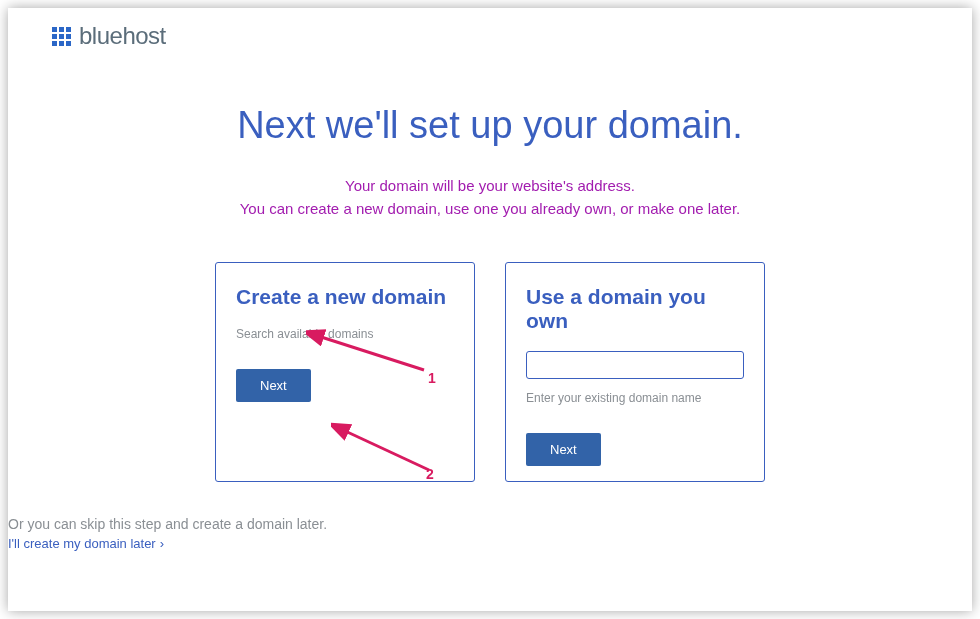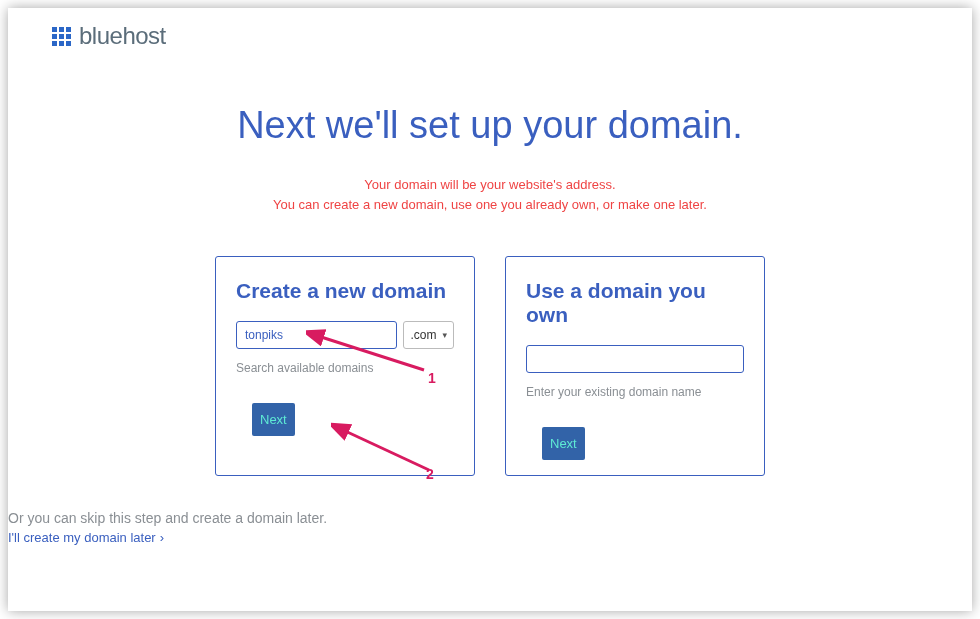--- a/index.html
+++ b/index.html
@@ -3,31 +3,31 @@
   <meta charset="utf-8">
   <style>
     * { box-sizing: border-box; margin: 0; padding: 0; font-family: -apple-system, BlinkMacSystemFont, "Segoe UI", Arial, sans-serif; }
     body { background: #fff; width: 980px; height: 619px; }
     .frame { width: 964px; height: 603px; margin: 8px; background: #fff; box-shadow: 0 0 12px rgba(0,0,0,0.35); position: relative; overflow: hidden; }
     .header { display: flex; align-items: center; gap: 8px; padding: 14px 0 0 44px; }
     .logo-icon { display: grid; grid-template-columns: repeat(3,5px); grid-template-rows: repeat(3,5px); gap: 2px; }
     .logo-icon span { background: #2b67c7; width: 5px; height: 5px; display: block; }
     .logo-text { color: #5b6d7a; font-size: 24px; font-weight: 400; letter-spacing: -0.5px; }
     .title { text-align: center; color: #3a5fbf; font-size: 38px; font-weight: 400; margin-top: 54px; }
-    .subtitle { text-align: center; color: #ef4444; font-size: 13px; line-height: 1.5; margin-top: 28px; }
+    .subtitle { text-align: center; color: #a21caf; font-size: 15px; line-height: 1.5; margin-top: 28px; }
     .panels { display: flex; justify-content: center; gap: 30px; margin-top: 42px; }
     .panel { width: 260px; border: 1px solid #3a5fbf; border-radius: 3px; padding: 22px 20px 22px 20px; height: 220px; }
     .panel-title { color: #3a5fbf; font-size: 21px; font-weight: 700; margin-bottom: 18px; }
     .input-row { display: flex; gap: 6px; margin-bottom: 12px; }
     .domain-input { flex: 1; border: 1px solid #3a5fbf; border-radius: 3px; padding: 6px 8px; color: #3a5fbf; font-size: 12px; height: 28px; width: 100%; }
     .existing-input { border: 1px solid #3a5fbf; border-radius: 3px; padding: 6px 8px; font-size: 12px; height: 28px; width: 100%; }
     .tld { border: 1px solid #bbb; border-radius: 3px; padding: 4px 6px; font-size: 12px; height: 28px; display: flex; align-items: center; gap: 6px; cursor: pointer; color: #333; }
     .tld-chevron { font-size: 9px; color: #555; }
     .helper { font-size: 12px; color: #8a8f94; margin-bottom: 28px; white-space: nowrap; }
-    .next-btn { background: #3263a8; color: #5eead4; border: none; padding: 9px 8px; font-size: 13px; border-radius: 2px; cursor: pointer; margin-left: 16px; }
+    .next-btn { background: #3263a8; color: #ffffff; border: none; padding: 9px 24px; font-size: 13px; border-radius: 2px; cursor: pointer; }
     .footer { text-align: left; margin-top: 34px; }
     .footer-text { color: #8a8f94; font-size: 14px; }
     .footer-link { color: #3a5fbf; font-size: 13px; margin-top: 4px; display: inline-flex; align-items: center; gap: 4px; cursor: pointer; }
     .footer-link-chevron { color: #3a5fbf; }
     .watermark { position: absolute; top: 230px; left: 50%; transform: translateX(-50%); font-size: 62px; font-weight: 700; color: rgba(240,240,240,0.9); letter-spacing: 4px; pointer-events: none; z-index: -1; white-space: nowrap; }
     .arrow { position: absolute; pointer-events: none; }
     .arrow-label { position: absolute; color: #d81b60; font-size: 14px; font-weight: 700; pointer-events: none; }
   </style>
 </head>
 <body>
@@ -53,27 +53,20 @@
   <h1 class="title">Next we'll set up your domain.</h1>
 
   <div class="subtitle">
     <div>Your domain will be your website's address.</div>
     <div>You can create a new domain, use one you already own, or make one later.</div>
   </div>
 
   <div class="panels">
     <div class="panel">
       <div class="panel-title">Create a new domain</div>
-      <div class="input-row">
-        <input class="domain-input" value="tonpiks" style="">
-        <div class="tld">
-          <span>.com</span>
-          <span class="tld-chevron">▾</span>
-        </div>
-      </div>
       <div class="helper">Search available domains</div>
       <button class="next-btn">Next</button>
     </div>
 
     <div class="panel">
       <div class="panel-title">Use a domain you own</div>
       <div class="input-row">
         <input class="existing-input" value="" style="">
       </div>
       <div class="helper">Enter your existing domain name</div>

